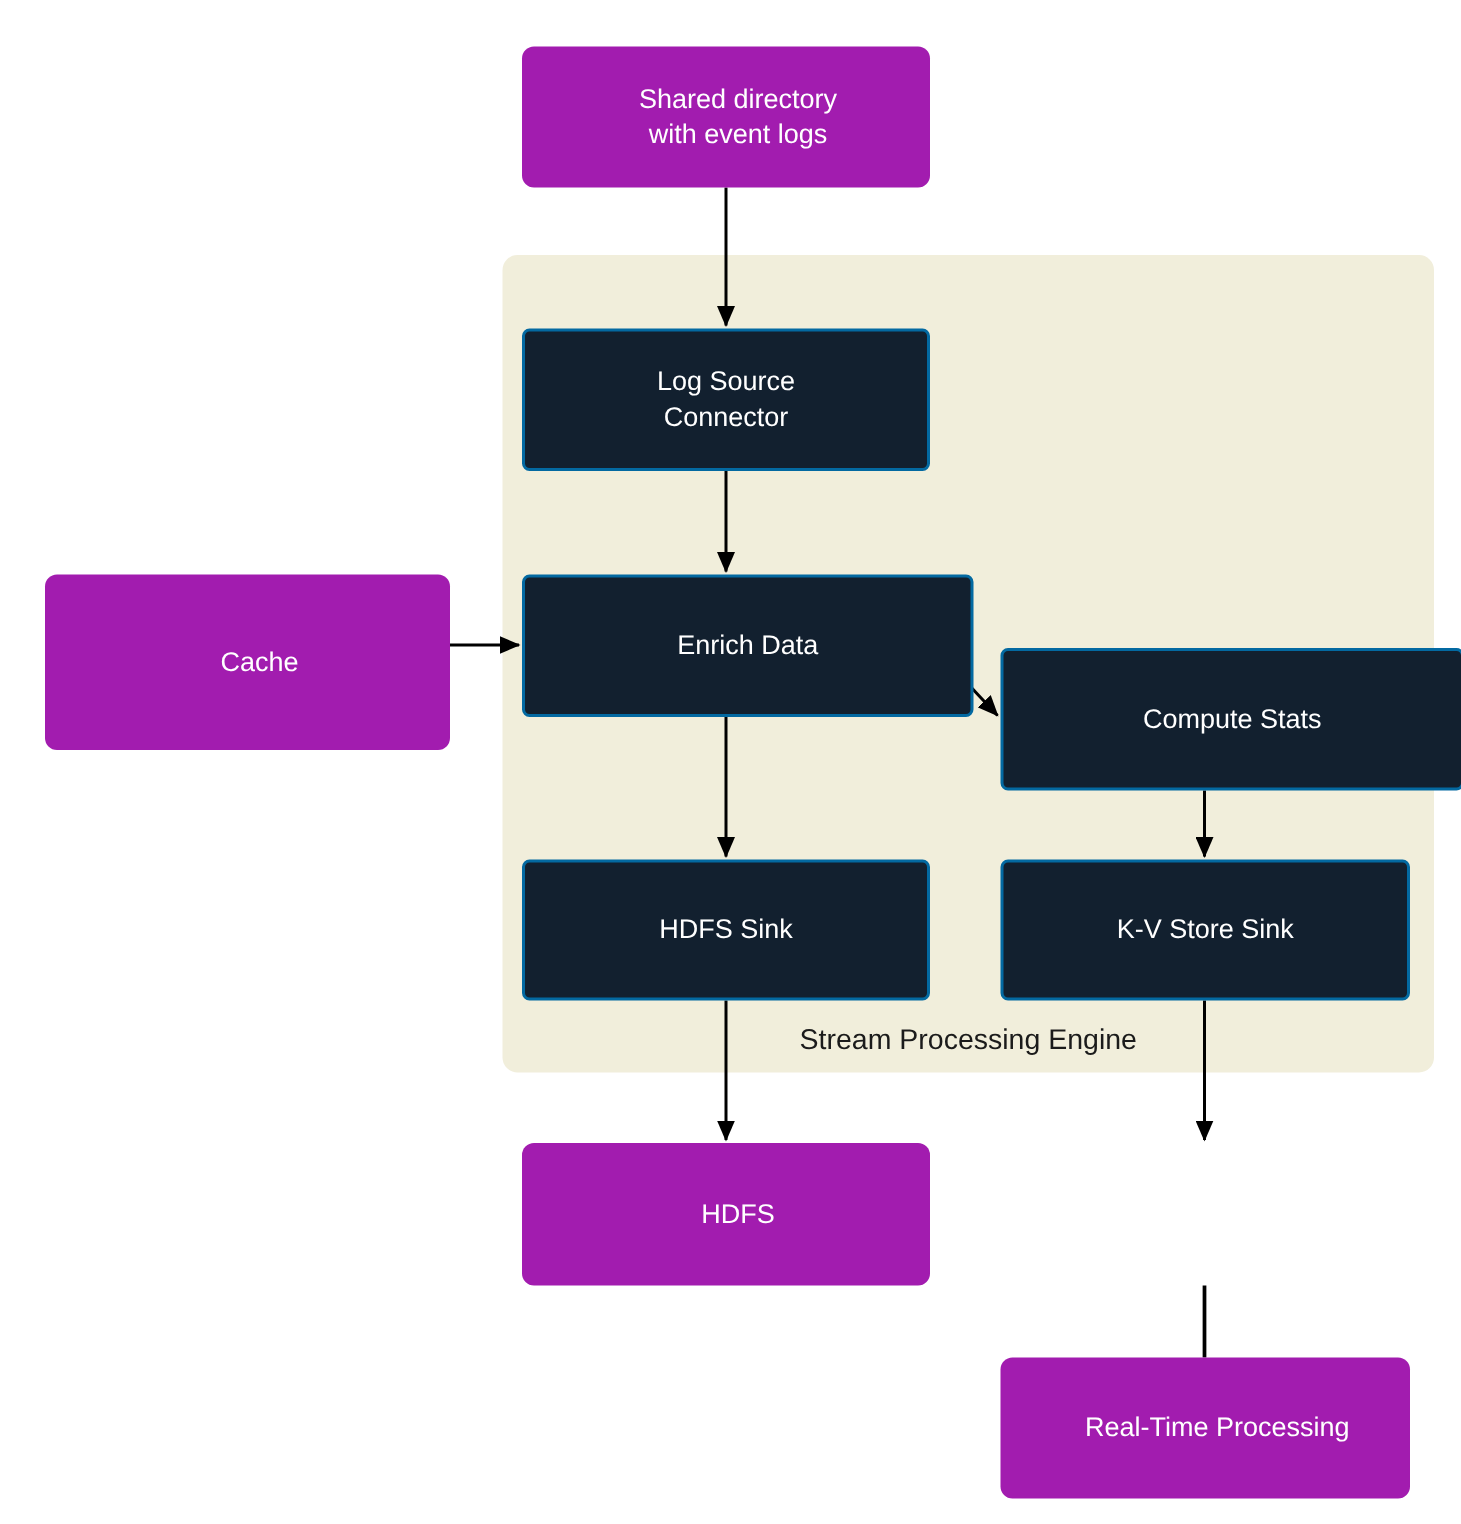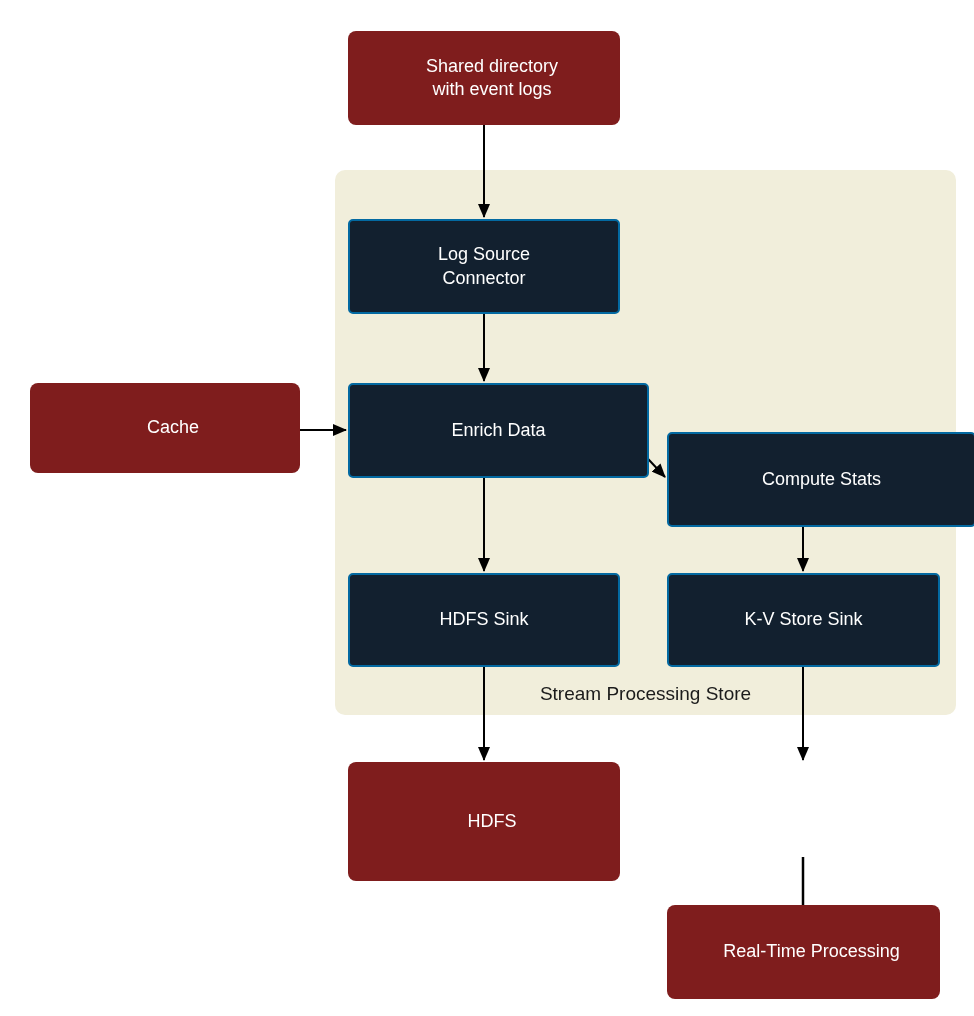--- a/index.html
+++ b/index.html
@@ -53,37 +53,37 @@
     text-align: center;
     box-sizing: border-box;
     font-size: 18px;
     line-height: 1.3;
     color: #ffffff;
   }
   .node .label {
     white-space: pre-line;
   }
   .node.ext {
-    background: #7f1d1d;
+    background: #a21caf;
     border-radius: 8px;
     padding-left: 16px;
   }
   .node.engine {
     background: #12202f;
     border: 2px solid #0369a1;
     border-radius: 5px;
   }
 </style>
 </head>
 <body>
 
 <div class="canvas">
 
   <div class="engine-group">
-    <div class="engine-group-label">Stream Processing Store</div>
+    <div class="engine-group-label">Stream Processing Engine</div>
   </div>
 
   <svg class="edges" viewBox="0 0 974 1016" xmlns="http://www.w3.org/2000/svg">
     <defs>
       <marker id="arrowhead" viewBox="0 0 14 12" refX="13" refY="6" markerWidth="14" markerHeight="12" orient="auto" markerUnits="userSpaceOnUse">
         <path d="M0,0 L14,6 L0,12 Z" fill="#000000"></path>
       </marker>
     </defs>
     <line x1="484" y1="125" x2="484" y2="217" stroke="#000" stroke-width="2" marker-end="url(#arrowhead)"></line>
     <line x1="484" y1="314" x2="484" y2="381" stroke="#000" stroke-width="2" marker-end="url(#arrowhead)"></line>
@@ -99,41 +99,41 @@
   <div class="node ext" style="left:348px; top:31px; width:272px; height:94px;">
     <span class="label">Shared directory
 with event logs</span>
   </div>
 
   <div class="node engine" style="left:348px; top:219px; width:272px; height:95px;">
     <span class="label">Log Source
 Connector</span>
   </div>
 
-  <div class="node ext" style="left:30px; top:383px; width:270px; height:90px;">
+  <div class="node ext" style="left:30px; top:383px; width:270px; height:117px;">
     <span class="label">Cache</span>
   </div>
 
   <div class="node engine" style="left:348px; top:383px; width:301px; height:95px;">
     <span class="label">Enrich Data</span>
   </div>
 
   <div class="node engine" style="left:667px; top:432px; width:309px; height:95px;">
     <span class="label">Compute Stats</span>
   </div>
 
   <div class="node engine" style="left:667px; top:573px; width:273px; height:94px;">
     <span class="label">K-V Store Sink</span>
   </div>
 
   <div class="node engine" style="left:348px; top:573px; width:272px; height:94px;">
     <span class="label">HDFS Sink</span>
   </div>
 
-  <div class="node ext" style="left:348px; top:762px; width:272px; height:119px;">
+  <div class="node ext" style="left:348px; top:762px; width:272px; height:95px;">
     <span class="label">HDFS</span>
   </div>
 
 
   <div class="node ext" style="left:667px; top:905px; width:273px; height:94px;">
     <span class="label">Real-Time Processing</span>
   </div>
 
 </div>
 

